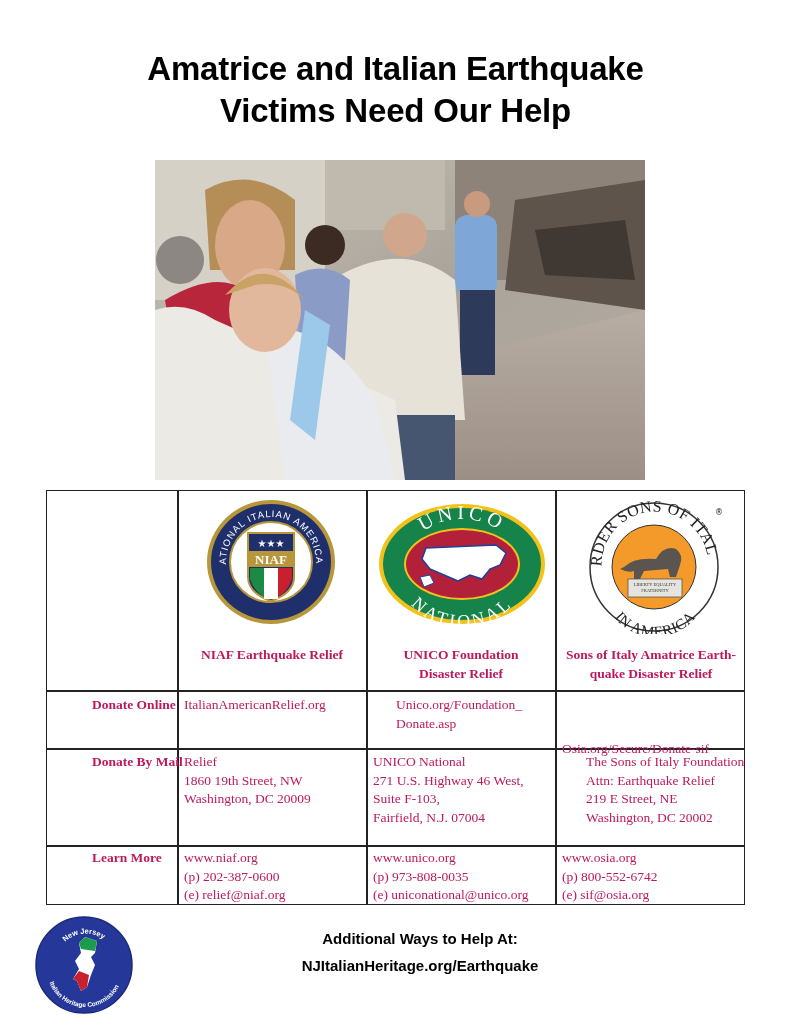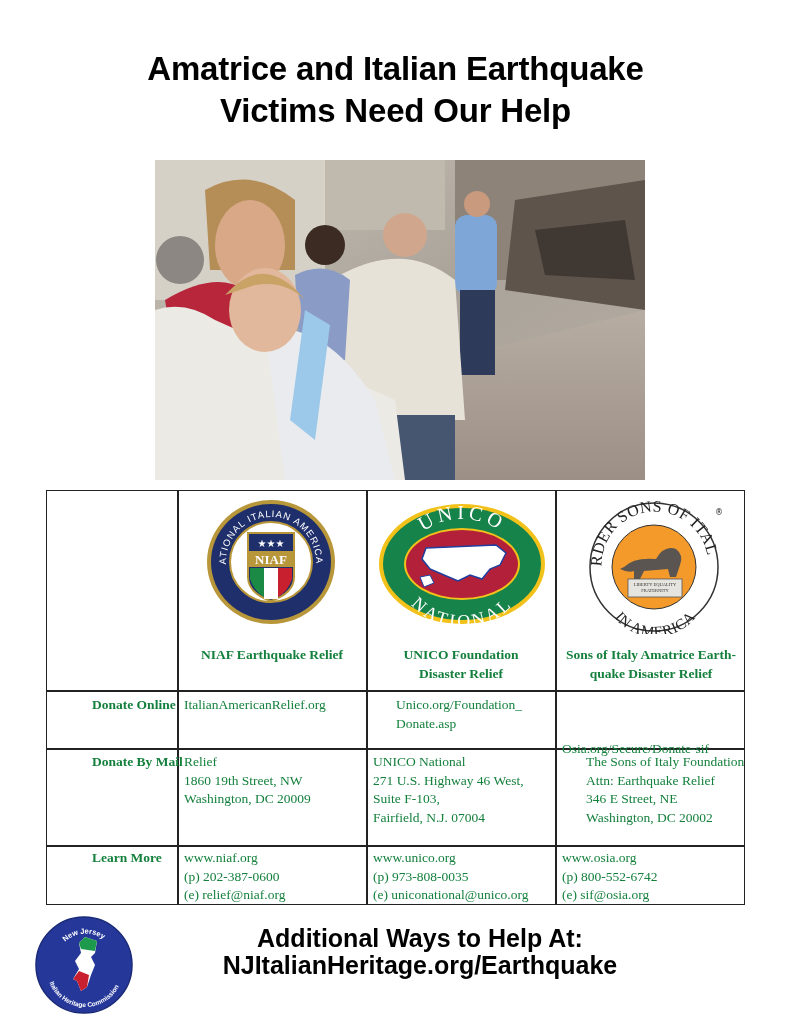--- a/index.html
+++ b/index.html
@@ -5,26 +5,26 @@
   html, body { margin:0; padding:0; background:#ffffff; }
   body { width:791px; height:1024px; position:relative; overflow:hidden; font-family:"Liberation Sans", sans-serif; color:#000; }
   .title { position:absolute; left:0; top:48px; width:791px; text-align:center; font-weight:bold; font-size:33px; line-height:42px; letter-spacing:-0.2px; }
   .title div { white-space:nowrap; }
   .photo { position:absolute; left:155px; top:160px; width:490px; height:320px; overflow:hidden; }
   .photo svg { display:block; width:100%; height:100%; }
 
   .tbl { position:absolute; left:46px; top:490px; width:699px; height:415px; border:1.5px solid #222; box-sizing:border-box; }
   .vl { position:absolute; top:0; bottom:0; width:1.5px; background:#222; }
   .hl { position:absolute; left:0; right:0; height:1.5px; background:#222; }
-  .cell { position:absolute; font-family:"Liberation Serif", serif; font-size:13.5px; line-height:18.5px; color:#15803d; }
+  .cell { position:absolute; font-family:"Liberation Serif", serif; font-size:13.5px; line-height:18.5px; color:#be185d; }
   .rowlabel { font-weight:bold;margin-left:38px; }
   .orgname { font-weight:bold; text-align:center; font-size:13.5px; line-height:18.5px; }
   .logo { position:absolute; }
   .footer-logo { position:absolute; left:33px; top:915px; width:102px; height:100px; }
-  .footer-text { position:absolute; left:200px; top:925px; width:440px; text-align:center; font-weight:bold; font-size:25px; line-height:27px; }
+  .footer-text { position:absolute; left:200px; top:925px; width:440px; text-align:center; font-weight:bold; font-size:15px; line-height:27px; }
 </style>
 </head>
 <body>
 
 <div class="title">
   <div>Amatrice and Italian Earthquake</div>
   <div>Victims Need Our Help</div>
 </div>
 
 <div class="photo">
@@ -193,21 +193,21 @@
   </div>
   <div class="cell" style="left:326px; top:262px; width:180px;">
     <div>UNICO National</div>
     <div>271 U.S. Highway 46 West,</div>
     <div>Suite F-103,</div>
     <div>Fairfield, N.J. 07004</div>
   </div>
   <div class="cell" style="left:515px; top:262px; width:184px;margin-left:24px;">
     <div>The Sons of Italy Foundation</div>
     <div>Attn: Earthquake Relief</div>
-    <div>346 E Street, NE</div>
+    <div>219 E Street, NE</div>
     <div>Washington, DC 20002</div>
   </div>
 
   <div class="cell rowlabel" style="left:7px; top:358px;">Learn More</div>
   <div class="cell" style="left:137px; top:358px; width:180px;">
     <div>www.niaf.org</div>
     <div>(p) 202-387-0600</div>
     <div>(e) relief@niaf.org</div>
   </div>
   <div class="cell" style="left:326px; top:358px; width:182px;">

